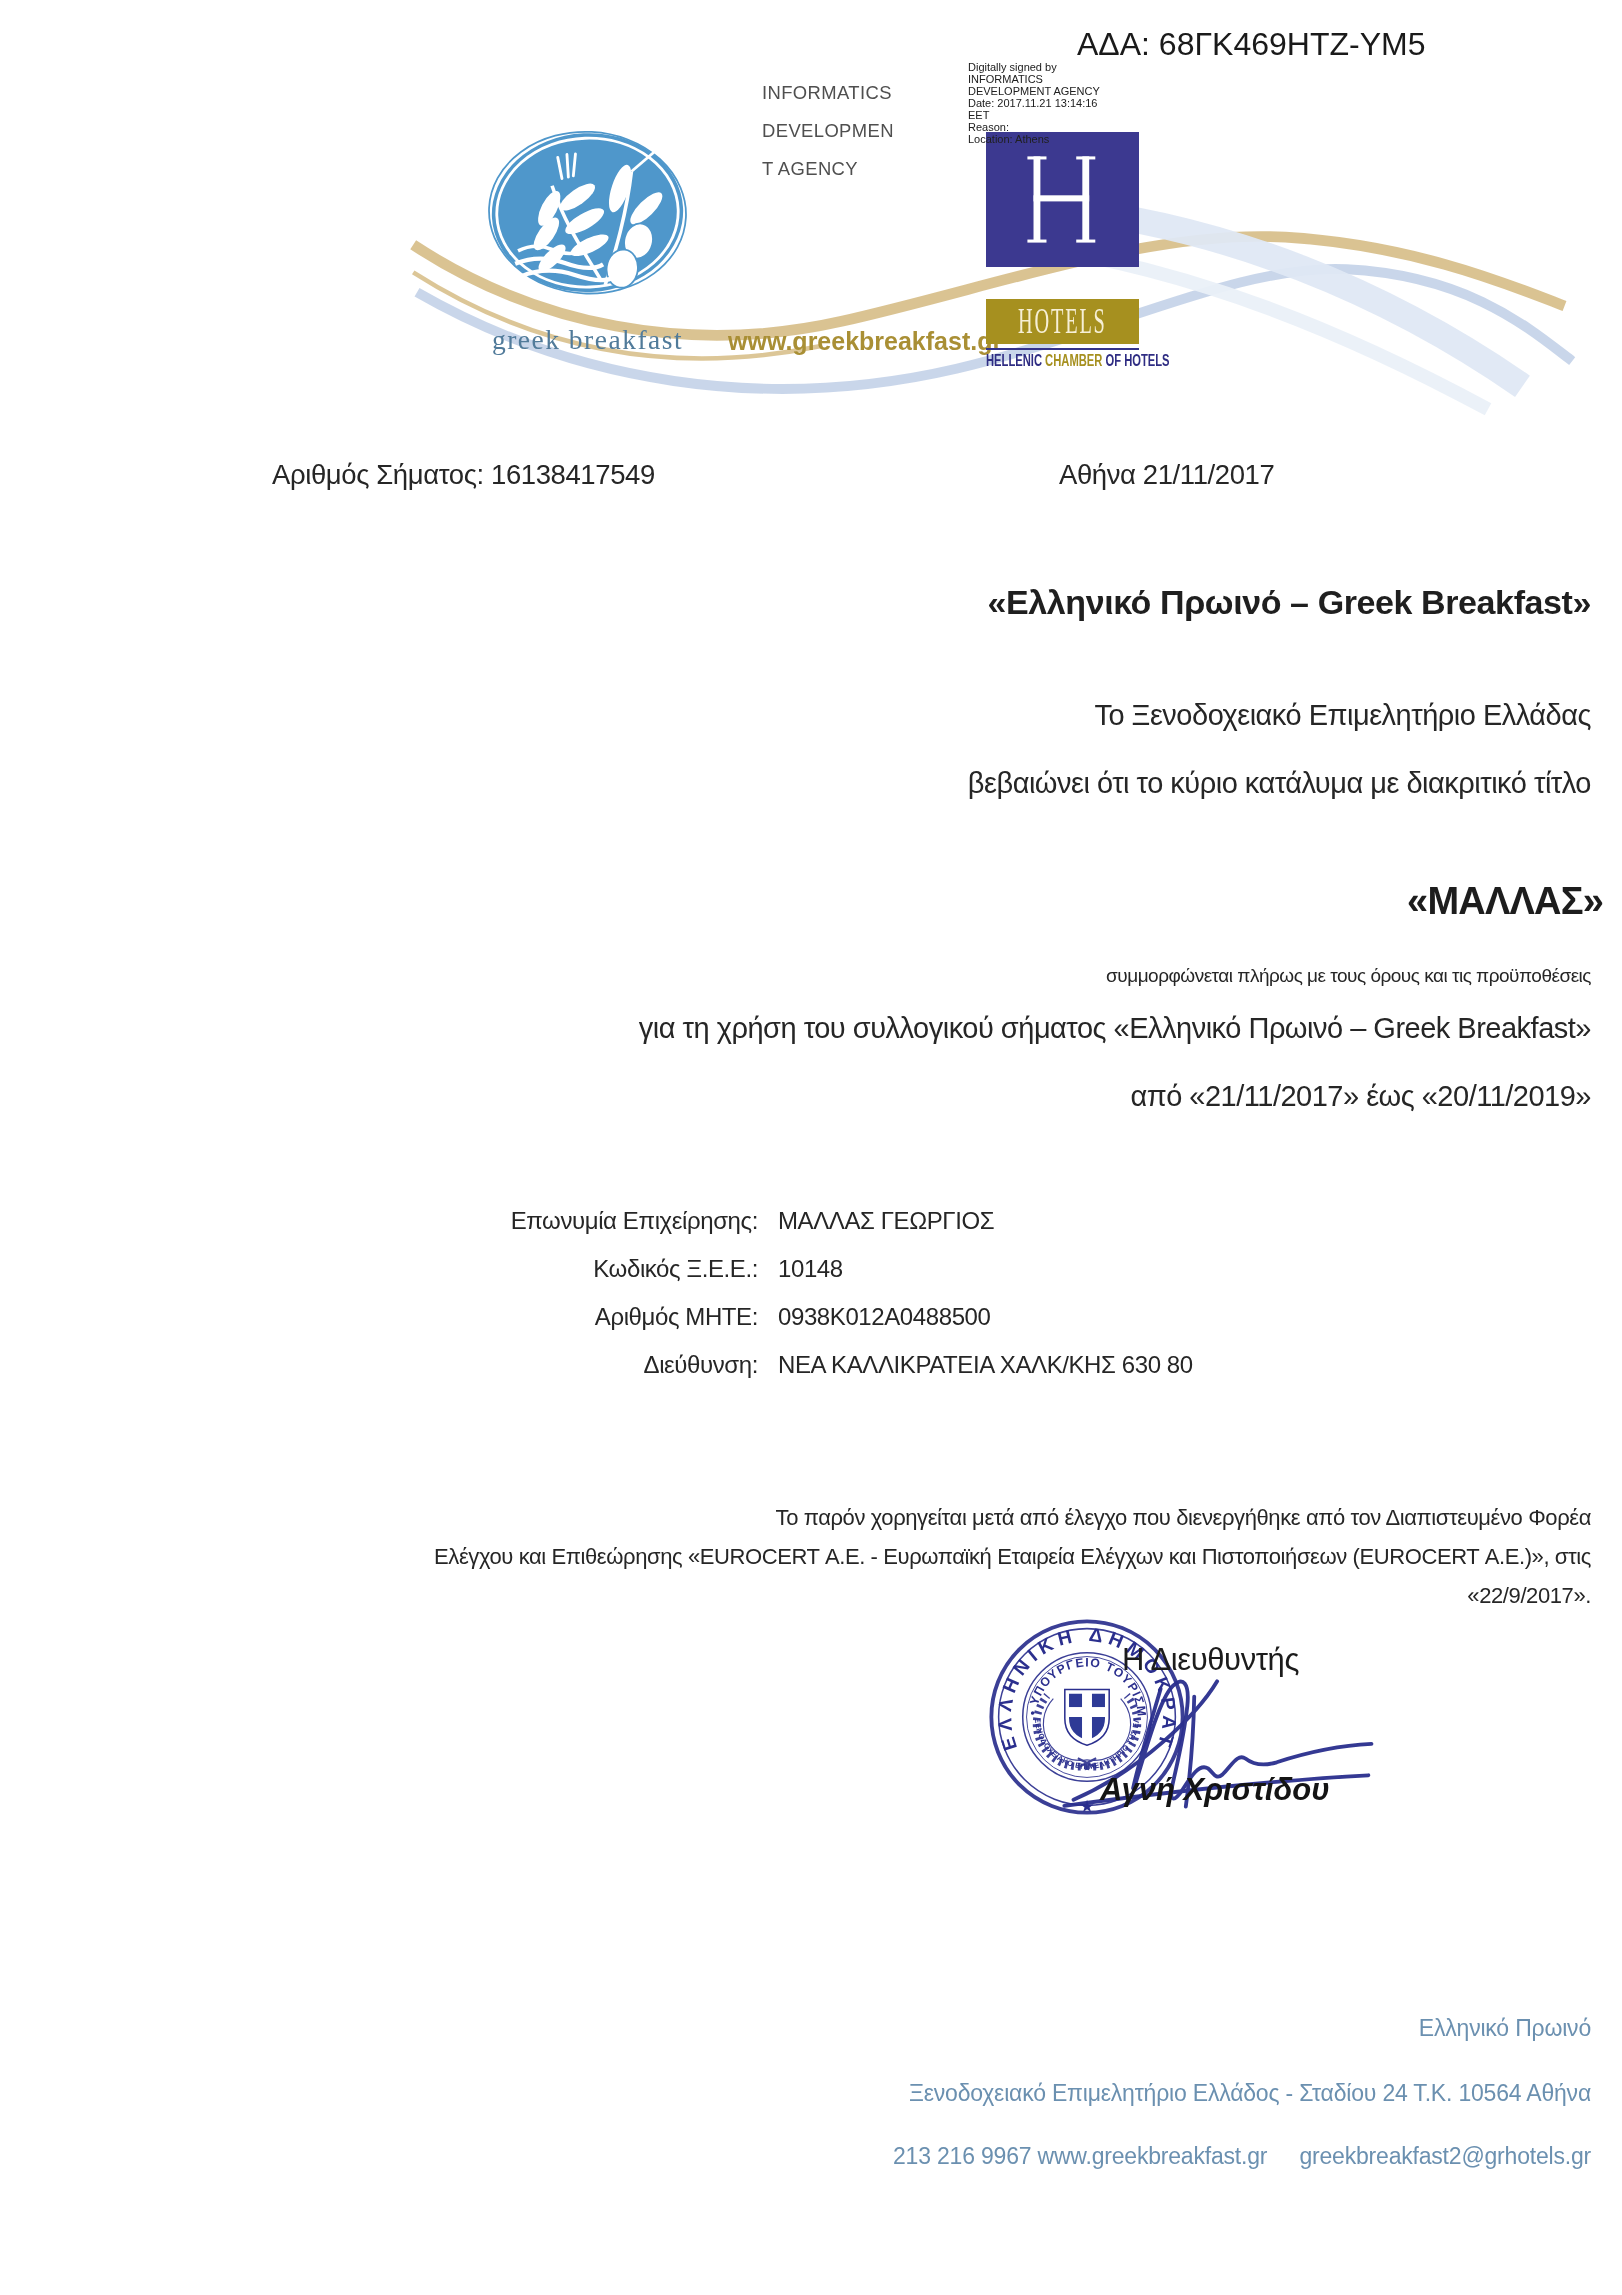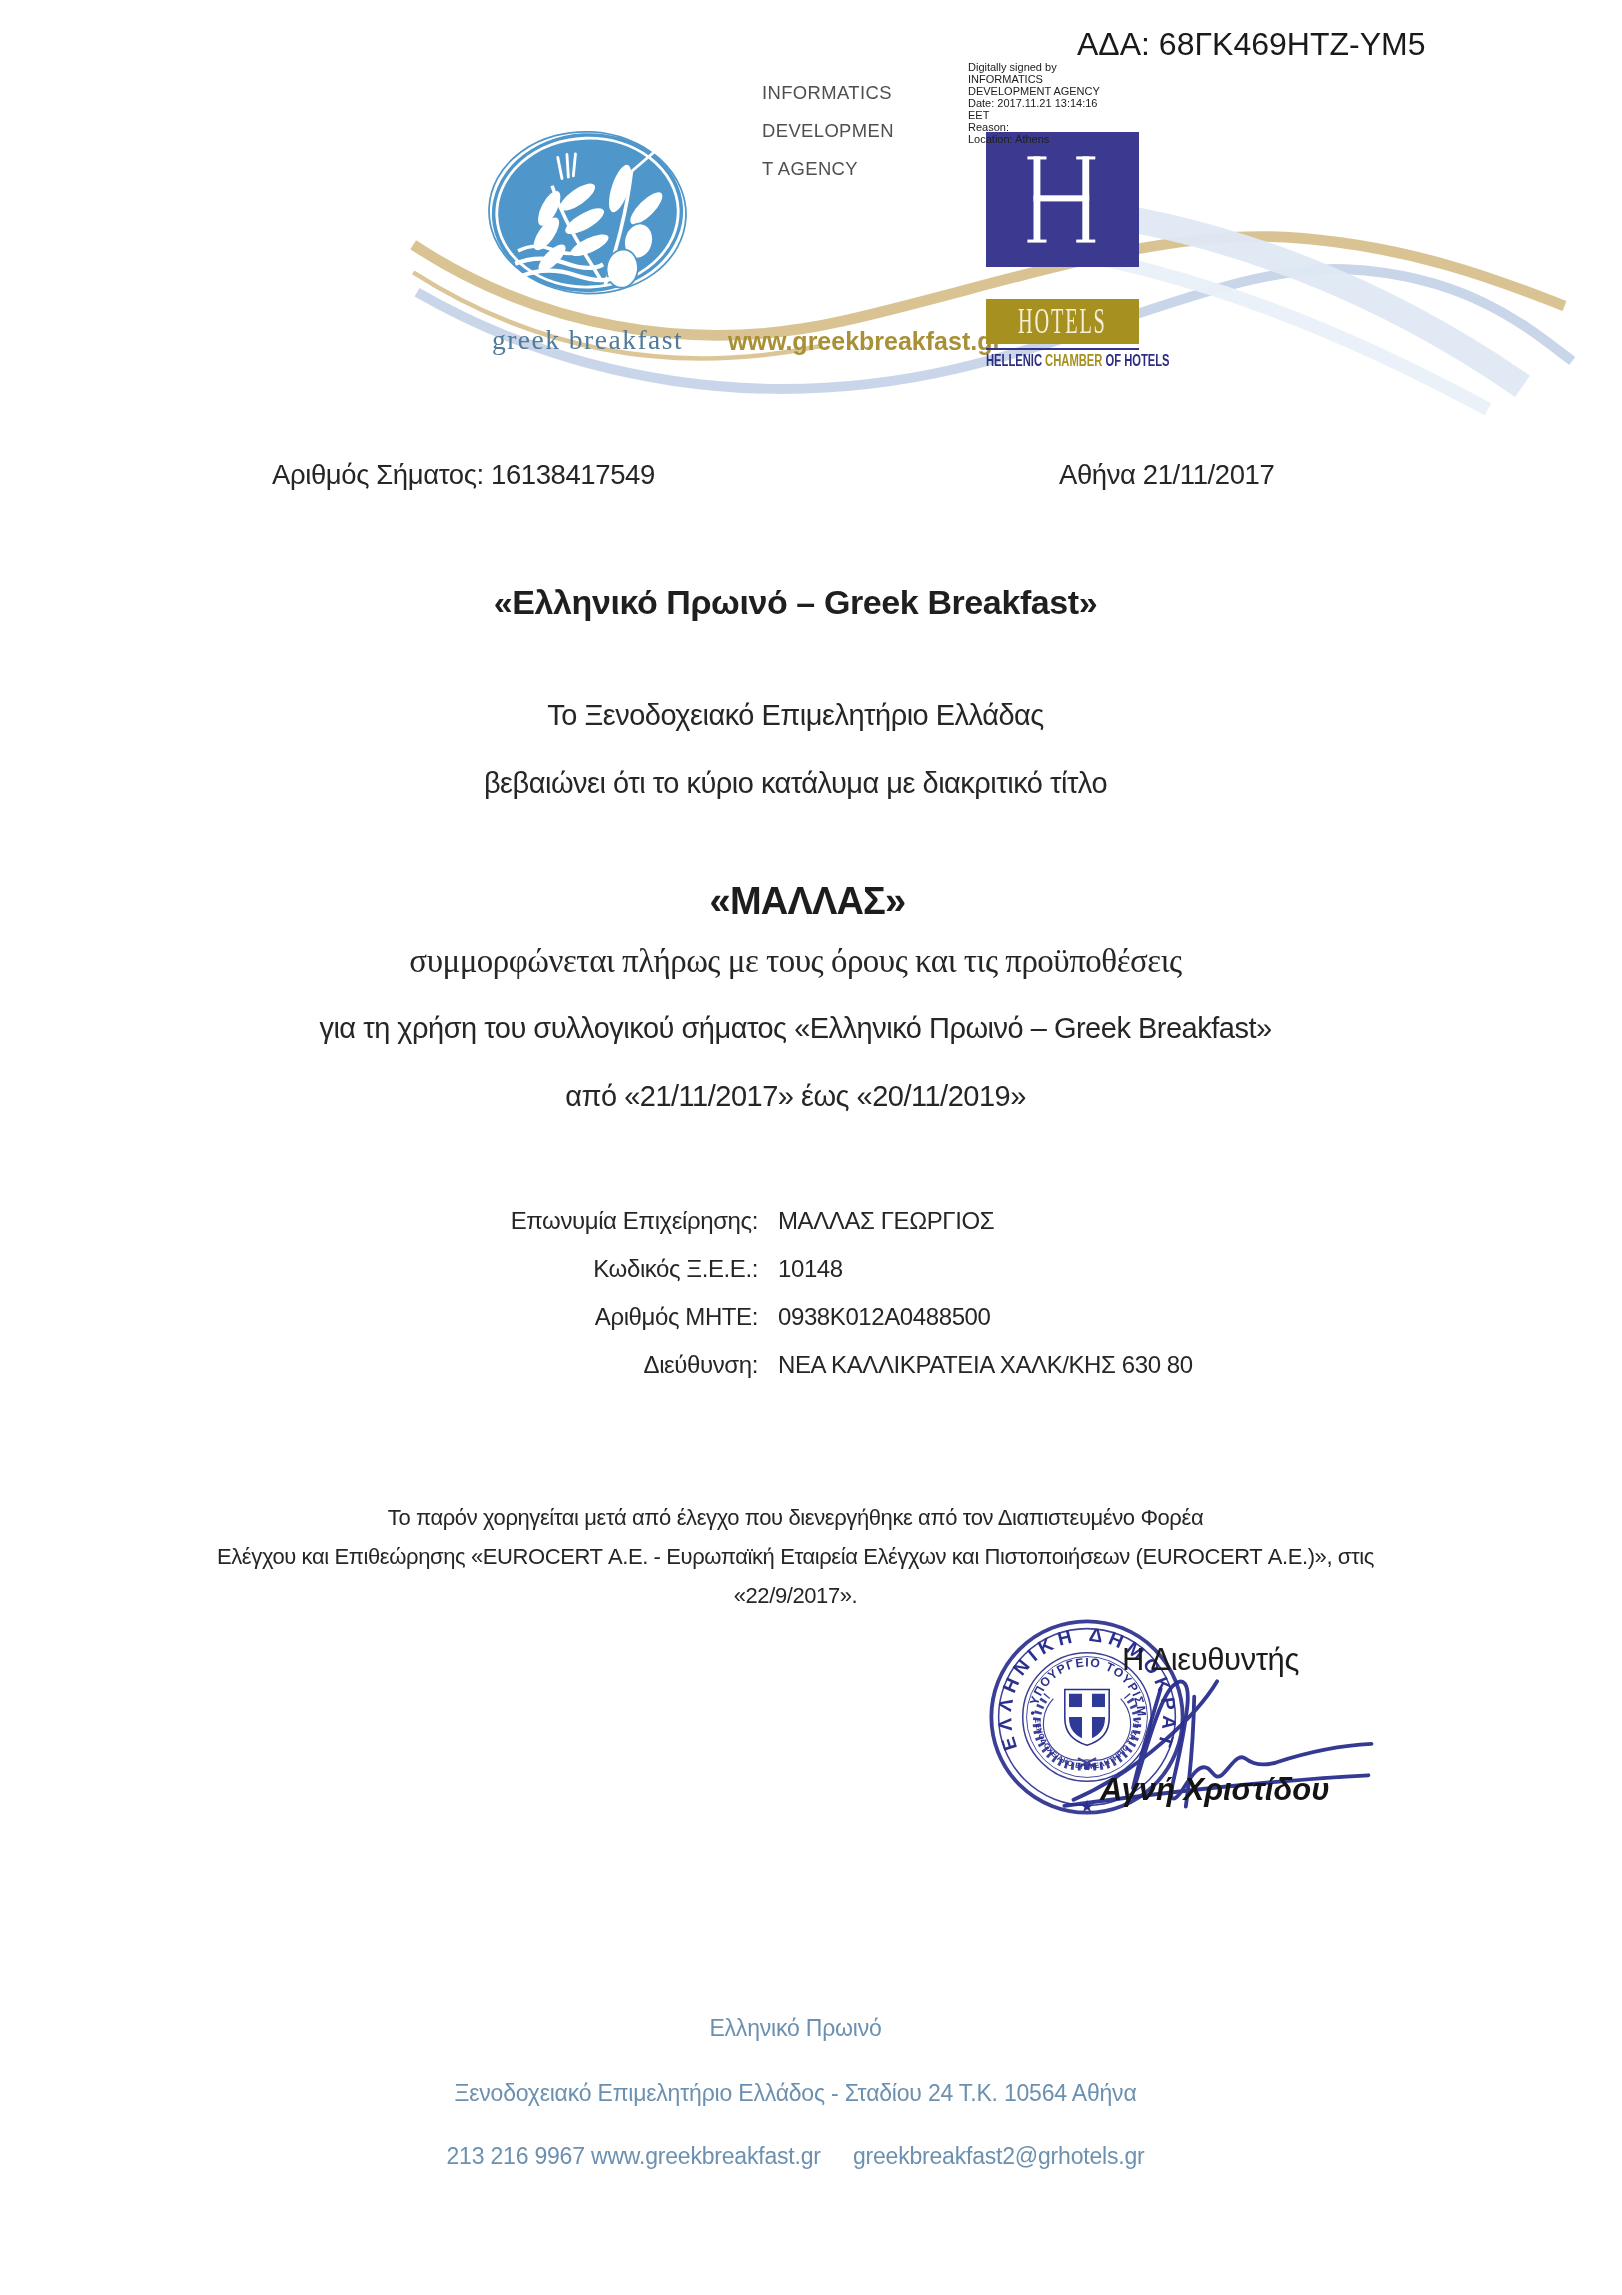--- a/index.html
+++ b/index.html
@@ -1,21 +1,21 @@
 <!DOCTYPE html>
 <html style="font-size:12.2px"><head>
 <meta charset="utf-8">
 <style>
   html,body{margin:0;padding:0;background:#e8e8e8;}
   .page{
     position:relative;width:1622px;height:2295px;background:#ffffff;
     font-family:"Liberation Sans",sans-serif;color:#262626;overflow:hidden;margin:0 auto;
   }
   .abs{position:absolute;}
-  .centered{left:0;width:1591px;text-align:center;}
+  .centered{left:0;width:1591px;text-align:right;}
   
   .ada{left:1077px;top:26px;font-size:32px;color:#1a1a1a;letter-spacing:0;}
   .agency{left:762px;top:64px;font-size:19px;line-height:19px;color:#4f4f4f;
           letter-spacing:0.4px;transform:scaleX(.97);transform-origin:left top;white-space:pre-line;}
   .sigdetails{left:968px;top:61px;font-size:11px;line-height:12px;color:#202020;z-index:5;}
   
   .waves{left:0;top:0;width:1622px;height:459px;z-index:0;}
   
   .gb-logo{left:481px;top:129px;width:213px;height:185px;z-index:1;}
   .gb-name{left:481px;top:324px;width:213px;text-align:center;
@@ -32,21 +32,21 @@
          transform:scaleX(.70);transform-origin:left top;letter-spacing:0;}
   .h-sub .navy{color:#2f2d83;} .h-sub .gold{color:#a6901f;}
   
   .meta-left{left:272px;top:459px;font-size:27.5px;letter-spacing:-0.4px;}
   .meta-right{left:1059px;top:459px;font-size:27.5px;letter-spacing:-0.4px;}
   
   .title{top:583px;font-size:34px;font-weight:bold;color:#1f1f1f;letter-spacing:-0.4px;}
   .l-issuer{top:699px;font-size:29px;letter-spacing:-0.5px;}
   .l-cert{top:767px;font-size:29px;letter-spacing:-0.5px;}
   .l-hotel{top:880px;font-size:38px;font-weight:bold;color:#1d1d1d;letter-spacing:-0.8px;margin-left:12px;}
-  .l-comp{top:943px;font-size:33px;letter-spacing:-0.5px;font-family:Liberation Serif, serif;}
+  .l-comp{top:965px;font-size:19px;letter-spacing:-0.5px;}
   .l-mark{top:1012px;font-size:29px;letter-spacing:-0.5px;}
   .l-valid{top:1080px;font-size:29px;letter-spacing:-0.5px;}
   
   .fields{left:0;top:1207px;width:1622px;display:grid;grid-template-columns:758px auto;
           column-gap:54px;row-gap:9.2px;font-size:24px;letter-spacing:-0.4px;gap:20px;}
   .fields .flabel{text-align:right;}
   .fields .fvalue{text-align:left;}
   
   .audit{top:1498px;font-size:22px;line-height:39px;letter-spacing:-0.4px;}
   

